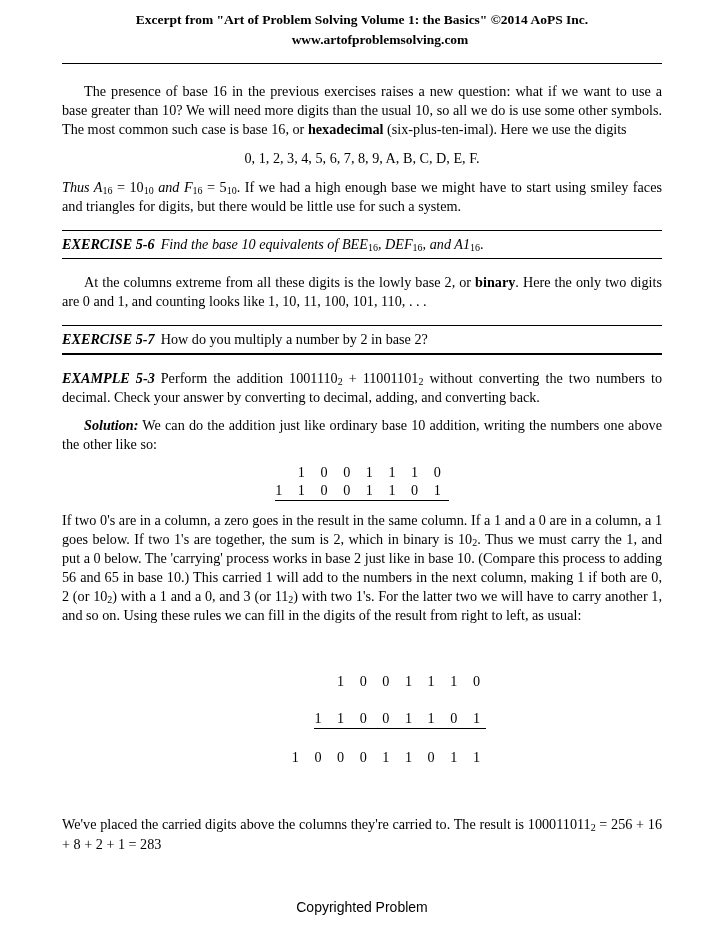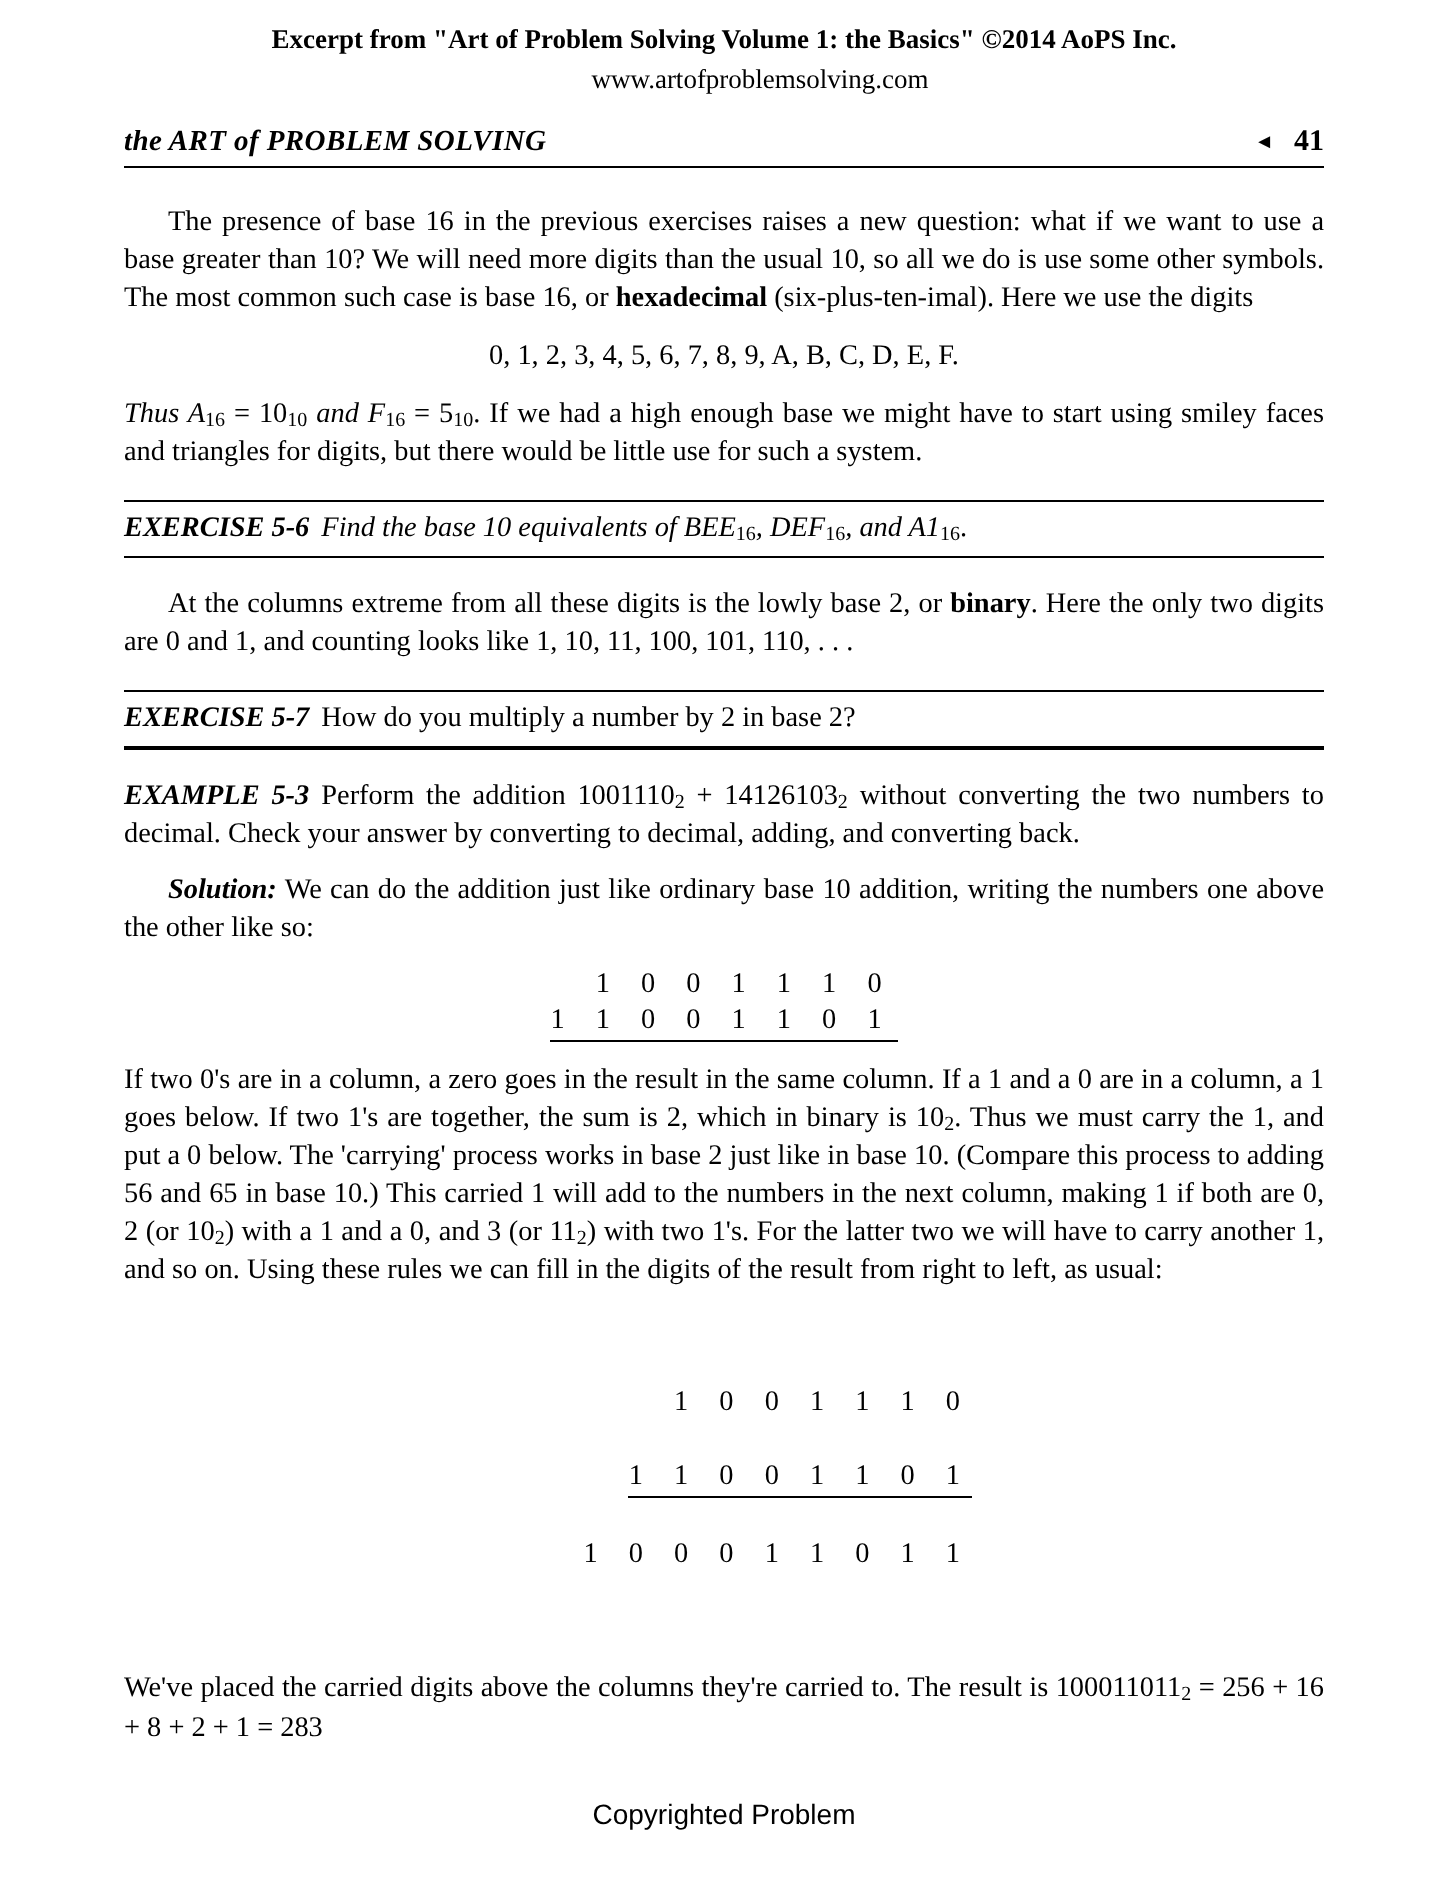--- a/index.html
+++ b/index.html
@@ -23,21 +23,21 @@
   }
   .excerpt-header {
     text-align: center;
     font-family: "Liberation Serif", serif;
     font-size: 13.5px;
     font-weight: bold;
     line-height: 1.45;
     padding-top: 10px;
   }
   .excerpt-header .line2 {
-    font-weight: normal;
+    font-weight: bold;
     padding-left: 36px;
   }
   .content {
     margin: 14px 62px 0 62px;
     width: 600px;
   }
   .running-head {
     display: flex;
     align-items: baseline;
     justify-content: space-between;
@@ -169,24 +169,20 @@
 
 <div class="page">
 
   <div class="excerpt-header">
     <div>Excerpt from "Art of Problem Solving Volume 1: the Basics" ©2014 AoPS Inc.</div>
     <div class="line2">www.artofproblemsolving.com</div>
   </div>
 
   <div class="content">
 
-    <div class="running-head">
-      <div class="title">the ART of PROBLEM SOLVING</div>
-      <div class="pageno"><span class="mark">◄</span><span>41</span></div>
-    </div>
     <div class="rule-head"></div>
 
     <p class="indent"><span>The presence of base 16 in the previous exercises raises a new question: what if we want to use a base greater than 10? We will need more digits than the usual 10, so all we do is use some other symbols. The most common such case is base 16, or </span><span class="bf">hexadecimal</span><span> (six-plus-ten-imal). Here we use the digits</span></p>
 
     <div class="digits-line"><span class="plain">0, 1, 2, 3, 4, 5, 6, 7, 8, 9, A, B, C, D, E, F.</span></div>
 
     <p><span class="it">Thus A</span><sub>16</sub><span> = 10</span><sub>10</sub><span class="it"> and F</span><sub>16</sub><span> = 5</span><sub>10</sub><span>. If we had a high enough base we might have to start using smiley faces and triangles for digits, but there would be little use for such a system.</span></p>
 
     <div class="exbox">
       <div class="hr"></div>
@@ -196,21 +192,21 @@
 
     <p class="indent"><span>At the columns extreme from all these digits is the lowly base 2, or </span><span class="bf">binary</span><span>. Here the only two digits are 0 and 1, and counting looks like 1, 10, 11, 100, 101, 110, . . .</span></p>
 
     <div class="exbox">
       <div class="hr"></div>
       <div class="row"><span class="lab">EXERCISE 5-7</span><span>How do you multiply a number by 2 in base 2?</span></div>
       <div class="inner-hr"></div>
       <div class="hr"></div>
     </div>
 
-    <div class="example-head"><span class="lab">EXAMPLE 5-3</span><span>Perform the addition 1001110</span><sub>2</sub><span> + 14126103</span><sub>2</sub><span> without converting the two numbers to decimal. Check your answer by converting to decimal, adding, and converting back.</span></div>
+    <div class="example-head"><span class="lab">EXAMPLE 5-3</span><span>Perform the addition 1001110</span><sub>2</sub><span> + 11001101</span><sub>2</sub><span> without converting the two numbers to decimal. Check your answer by converting to decimal, adding, and converting back.</span></div>
 
     <p class="indent"><span class="sol-lab">Solution:</span><span> We can do the addition just like ordinary base 10 addition, writing the numbers one above the other like so:</span></p>
 
     <div class="mathblock">
       <div class="addition">
         <div class="digits">1 0 0 1 1 1 0</div>
         <div class="digits underline">1 1 0 0 1 1 0 1</div>
       </div>
     </div>
 

